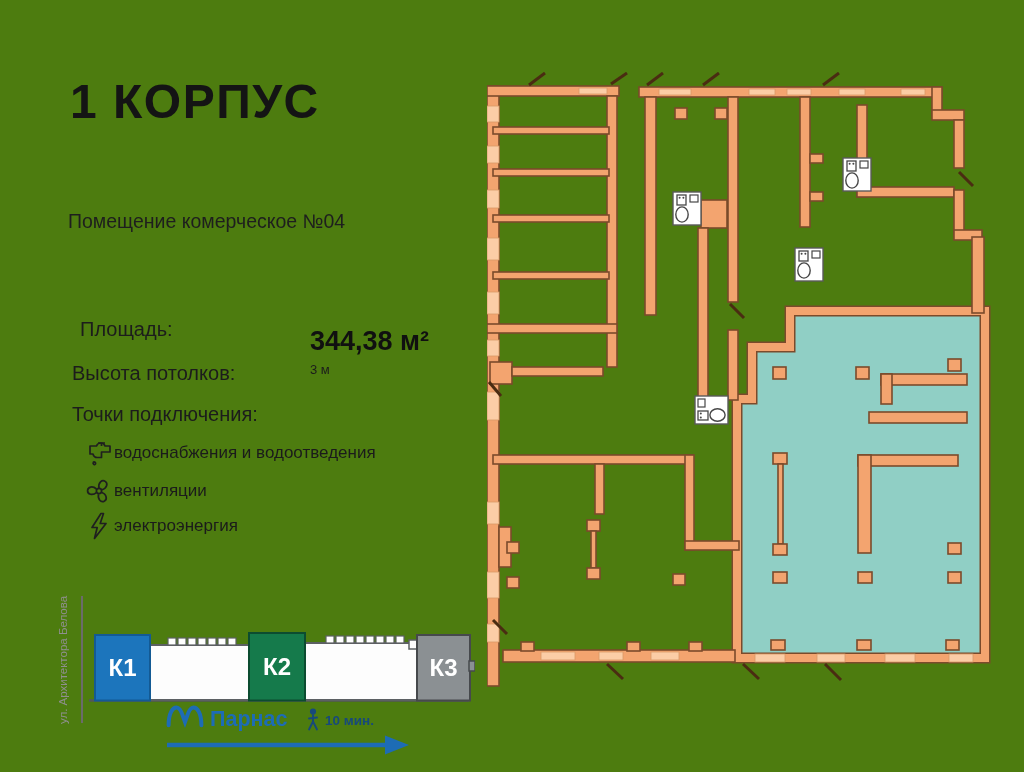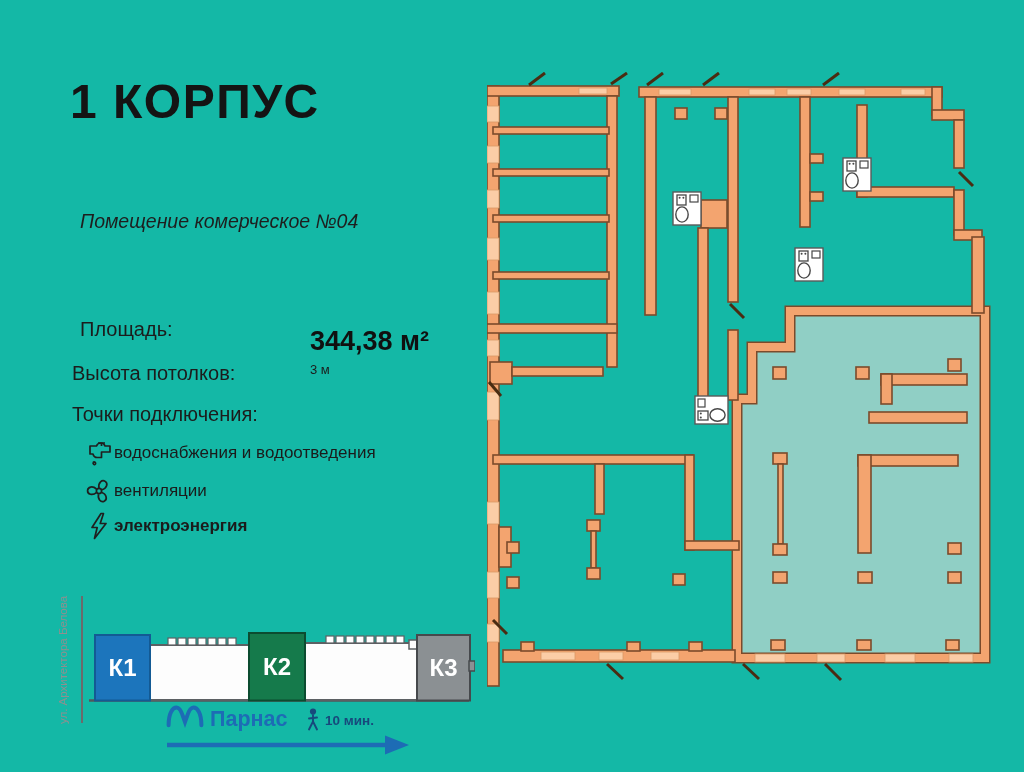--- a/index.html
+++ b/index.html
@@ -1,23 +1,23 @@
 <!DOCTYPE html>
 <html><head>
 <meta charset="utf-8">
 <style>
   html,body{margin:0;padding:0;}
   .page{
     position:relative;width:1024px;height:772px;
-    background:#14b8a6;overflow:hidden;
+    background:#4d7c0f;overflow:hidden;
     font-family:"Liberation Sans",sans-serif;color:#1b1b1b;
   }
   .title{position:absolute;left:70px;top:74px;font-size:48px;line-height:1.16;
     font-weight:700;letter-spacing:1.5px;color:#141414;}
-  .subtitle{position:absolute;left:80px;top:210px;font-size:19.5px;font-weight:500;color:#1e1e1e;font-style:italic;}
+  .subtitle{position:absolute;left:68px;top:210px;font-size:19.5px;font-weight:500;color:#1e1e1e;}
   .spec-label{position:absolute;font-size:20px;color:#1c1c1c;}
   .spec-value{position:absolute;font-size:13px;color:#1c1c1c;}
   .spec-value.big{font-size:27px;font-weight:700;color:#101010;margin-top:16px;}
   .conn-item{position:absolute;display:flex;align-items:center;}
   .conn-item .lbl{font-size:17px;color:#1b1b1b;}
   .icon-box{width:30px;height:30px;display:flex;align-items:center;justify-content:center;}
   svg{display:block;}
   .plan{position:absolute;left:487px;top:72px;}
   .sitemap{position:absolute;left:55px;top:588px;}
   .w{fill:#f3a46f;stroke:#7b4a2b;stroke-width:1.6;}
@@ -59,21 +59,21 @@
       <svg width="30" height="30" viewBox="0 0 30 30" fill="none" stroke="#1f1f1f" stroke-width="1.7">
         <circle cx="15" cy="15" r="2.6"></circle>
         <path id="bl" d="M15,12.4 c-1.2,-6 3.2,-9 6.2,-7 c3,2 1.8,6.8 -3.2,8.4"></path>
         <use href="#bl" transform="rotate(120 15 15)"></use>
         <use href="#bl" transform="rotate(240 15 15)"></use>
       </svg>
     </span>
     <span class="lbl">вентиляции</span>
   </div>
 
-  <div class="conn-item" style="left:84px;top:511px;font-weight:bold;">
+  <div class="conn-item" style="left:84px;top:511px;">
     <span class="icon-box">
       <svg width="30" height="30" viewBox="0 0 30 30" fill="none" stroke="#1f1f1f" stroke-width="1.7" stroke-linejoin="round">
         <path d="M17,2.5 L8,16.5 h5.2 L10.5,27.5 L22,12.5 h-5.8 L19.5,2.5 z"></path>
       </svg>
     </span>
     <span class="lbl">электроэнергия</span>
   </div>
 
   <svg class="sitemap" width="420" height="175" viewBox="0 0 420 175">
     <text class="svgtxt" x="12" y="72" transform="rotate(-90 12 72)" text-anchor="middle" font-size="11.5" fill="#8f8f8f">ул. Архитектора Белова</text>

